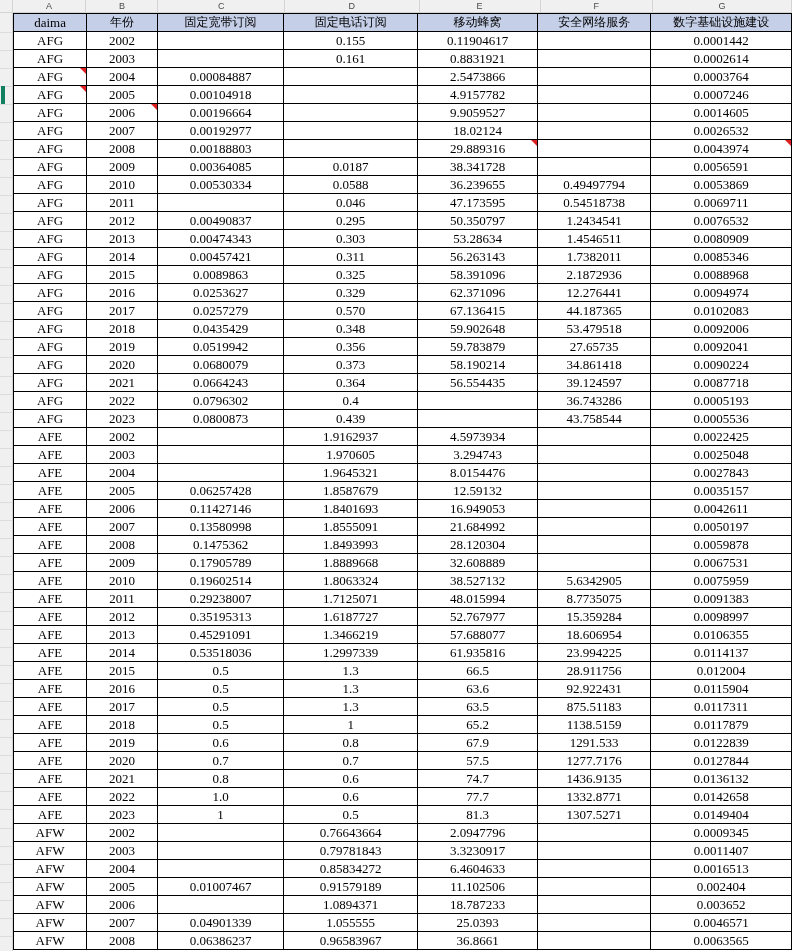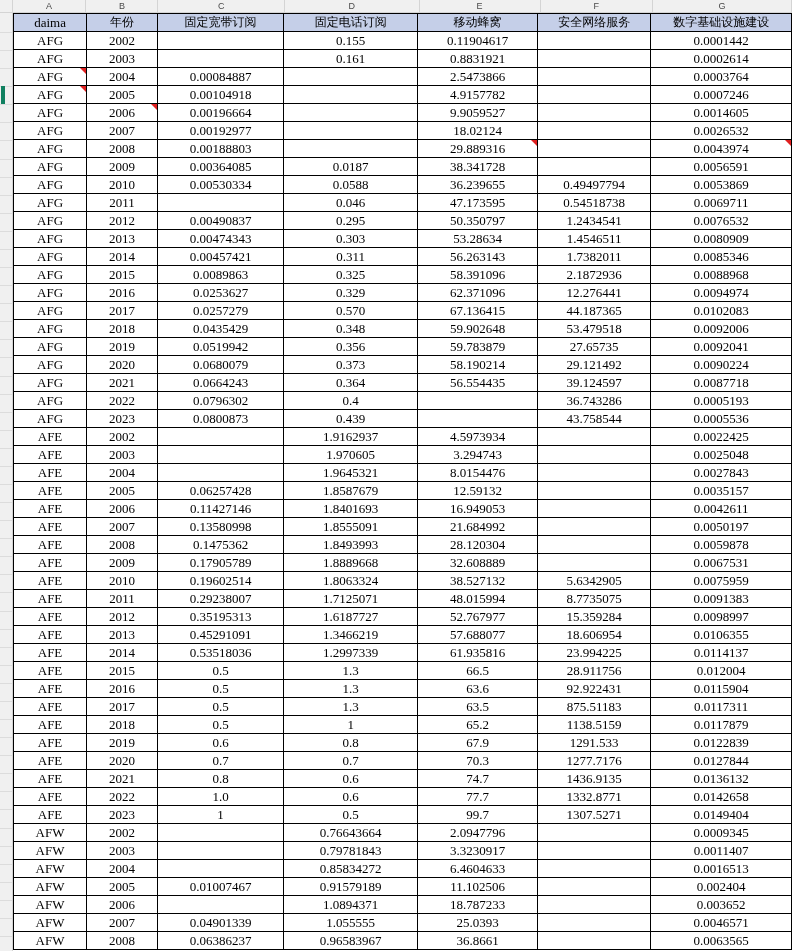--- a/index.html
+++ b/index.html
@@ -415,21 +415,21 @@
           <td>59.783879</td>
           <td>27.65735</td>
           <td>0.0092041</td>
         </tr>
         <tr>
           <td>AFG</td>
           <td>2020</td>
           <td>0.0680079</td>
           <td>0.373</td>
           <td>58.190214</td>
-          <td>29.121492</td>
+          <td>34.861418</td>
           <td>0.0090224</td>
         </tr>
         <tr>
           <td>AFG</td>
           <td>2021</td>
           <td>0.0664243</td>
           <td>0.364</td>
           <td>56.554435</td>
           <td>39.124597</td>
           <td>0.0087718</td>
@@ -612,21 +612,21 @@
           <td>0.8</td>
           <td>67.9</td>
           <td>1291.533</td>
           <td>0.0122839</td>
         </tr>
         <tr>
           <td>AFE</td>
           <td>2020</td>
           <td>0.7</td>
           <td>0.7</td>
-          <td>70.3</td>
+          <td>57.5</td>
           <td>1277.7176</td>
           <td>0.0127844</td>
         </tr>
         <tr>
           <td>AFE</td>
           <td>2021</td>
           <td>0.8</td>
           <td>0.6</td>
           <td>74.7</td>
           <td>1436.9135</td>
@@ -639,21 +639,21 @@
           <td>0.6</td>
           <td>77.7</td>
           <td>1332.8771</td>
           <td>0.0142658</td>
         </tr>
         <tr>
           <td>AFE</td>
           <td>2023</td>
           <td>1</td>
           <td>0.5</td>
-          <td>99.7</td>
+          <td>81.3</td>
           <td>1307.5271</td>
           <td>0.0149404</td>
         </tr>
         <tr>
           <td>AFW</td>
           <td>2002</td>
           <td></td>
           <td>0.76643664</td>
           <td>2.0947796</td>
           <td></td>

